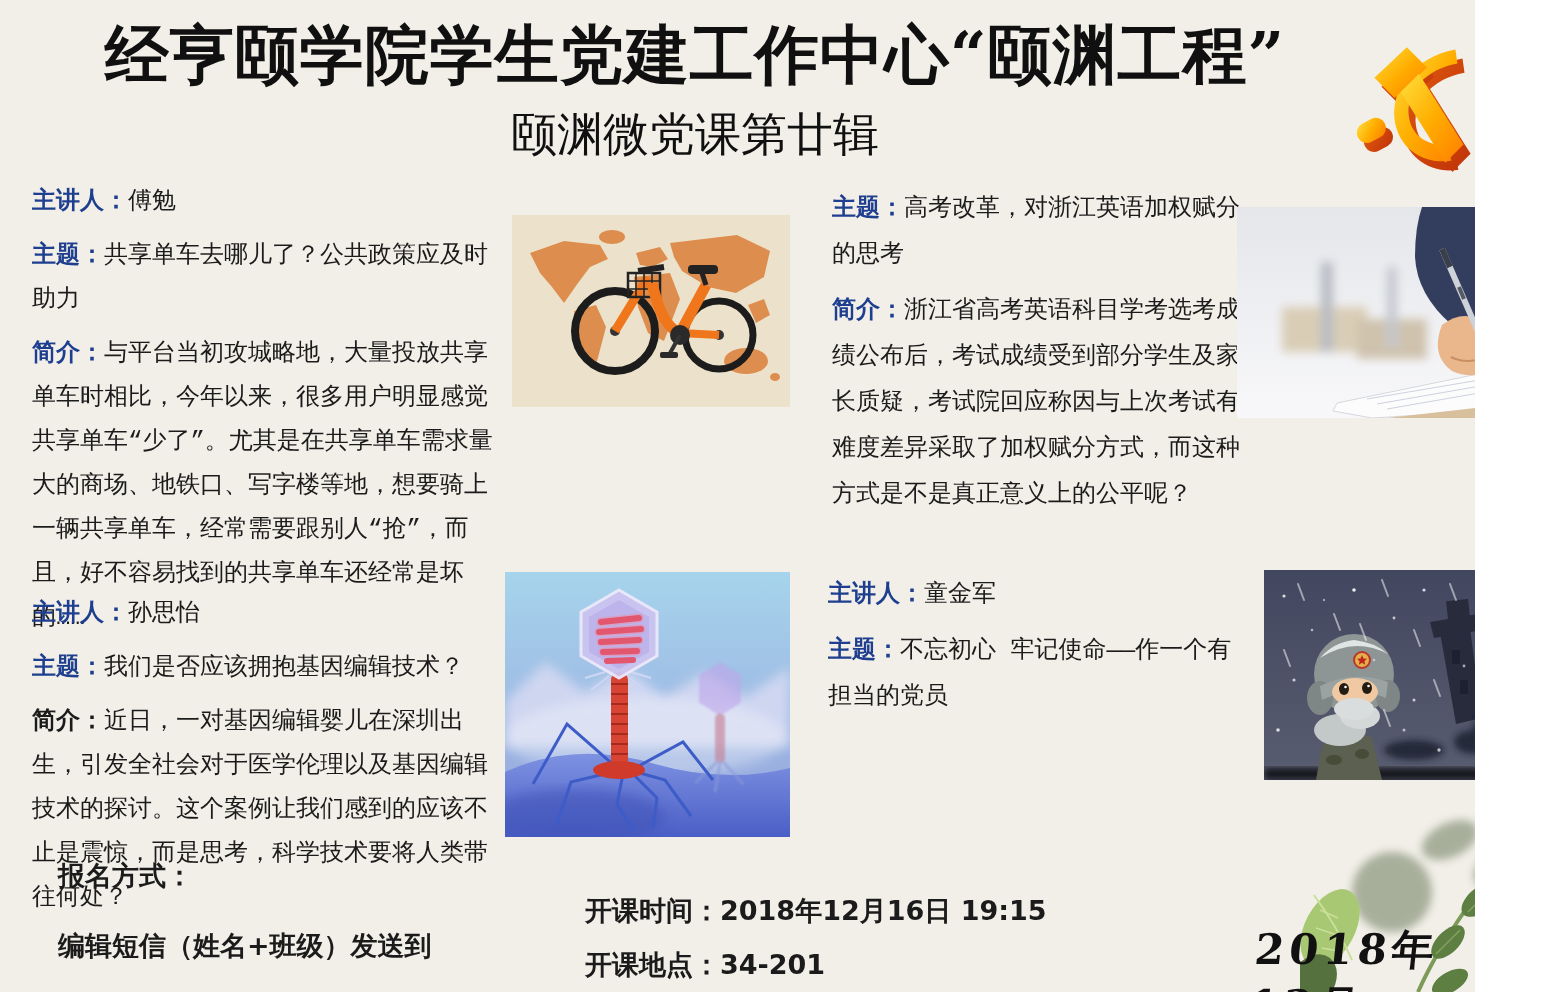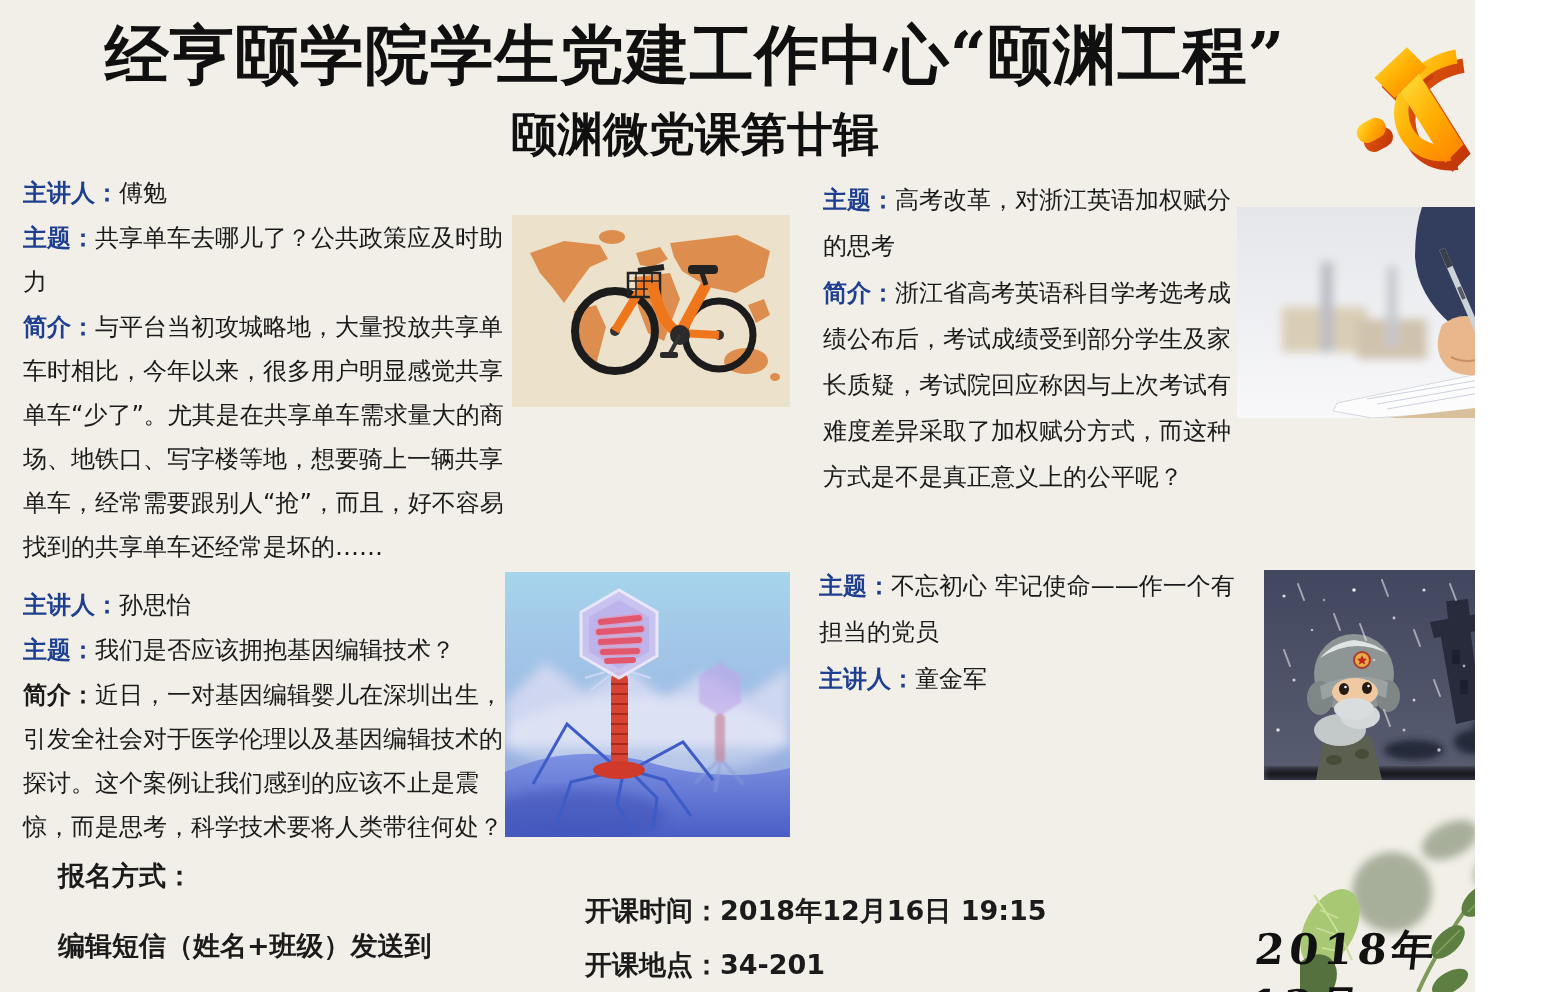--- a/index.html
+++ b/index.html
@@ -9,25 +9,25 @@
     font-family:"DejaVu Sans", sans-serif; color:#1b1b1b;
   }
   .abs { position:absolute; }
   .title1 {
     left:40px; top:12px; width:1310px; text-align:center;
     font-size:64px; font-weight:bold; color:#101010; letter-spacing:1px;
     font-family:"DejaVu Serif", serif;
   }
   .title2 {
     left:40px; top:104px; width:1310px; text-align:center;
-    font-size:46px; font-weight:bold; color:#101010;
+    font-size:46px; font-weight:normal; color:#101010;
     font-family:"DejaVu Serif", serif;
   }
   .session { font-size:24px; }
-  .session p { margin:1px; }
+  .session p { margin:10px;font-family:Liberation Mono, monospace; }
   .col-left  { line-height:44px; }
   .col-right { line-height:46px; }
   .lbl { color:#1e3f8f; font-weight:bold; }
   .lbl-black { color:#1b1b1b; font-weight:bold; }
   .reg { font-size:27px; line-height:54px; font-weight:bold; }
   .reg p { margin:16px; }
   .sched { font-size:27px; line-height:54px; font-weight:bold; }
   .sched p { margin:0; }
   .footer-date {
     font-size:42px; font-weight:bold; color:#111; letter-spacing:5px;
@@ -225,22 +225,22 @@
         <line x1="96" y1="50" x2="134" y2="46"></line>
           <line x1="94" y1="60" x2="136" y2="57"></line>
         <line x1="96" y1="70" x2="134" y2="68"></line>
           <line x1="98" y1="80" x2="132" y2="79"></line>
         <line x1="102" y1="89" x2="128" y2="88"></line>
       </g>
     </g>
   </svg>
 
   <div class="abs session col-right" style="left:818px;top:562px;width:434px">
+    <p><span class="lbl">主讲人：</span><span>童金军</span></p>
     <p><span class="lbl">主题：</span><span>不忘初心 牢记使命——作一个有担当的党员</span></p>
-    <p><span class="lbl">主讲人：</span><span>童金军</span></p>
   </div>
 
   <svg class="abs illus" style="left:1264px;top:570px" width="263" height="210" viewBox="0 0 263 210">
     <defs>
       <linearGradient id="sbg" x1="0" y1="0" x2="0" y2="1">
         <stop offset="0" stop-color="#424760"></stop>
           <stop offset="1" stop-color="#585d70"></stop>
       </linearGradient>
       <filter id="sb3">
           <feGaussianBlur stdDeviation="3"></feGaussianBlur>

